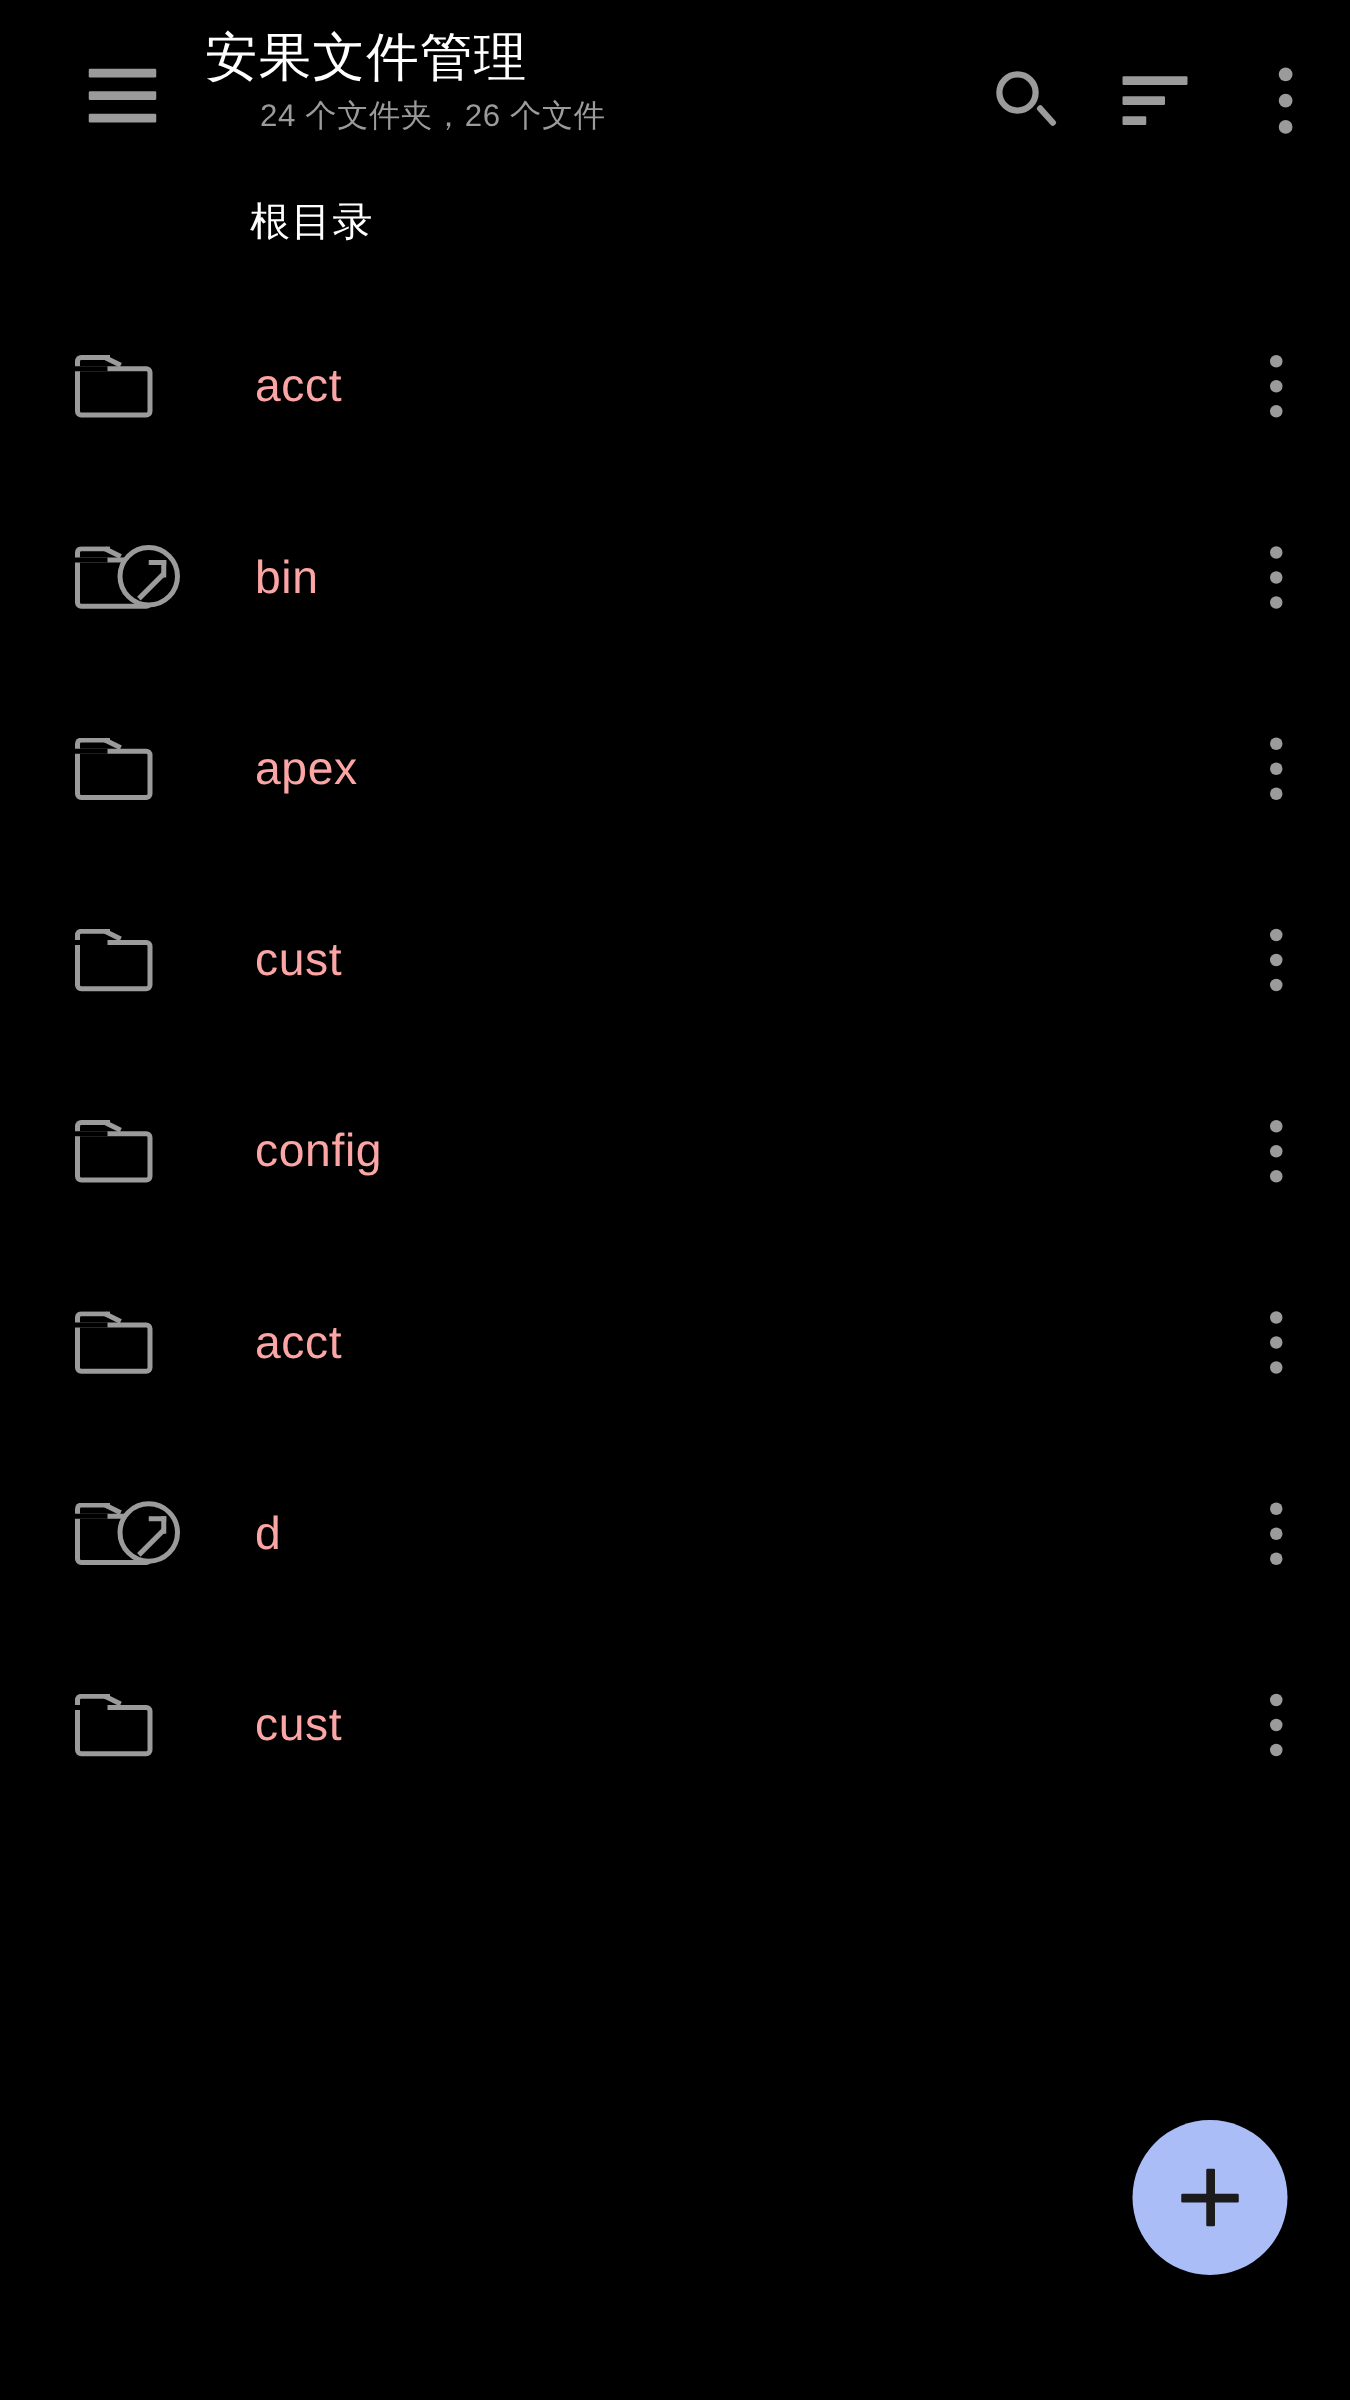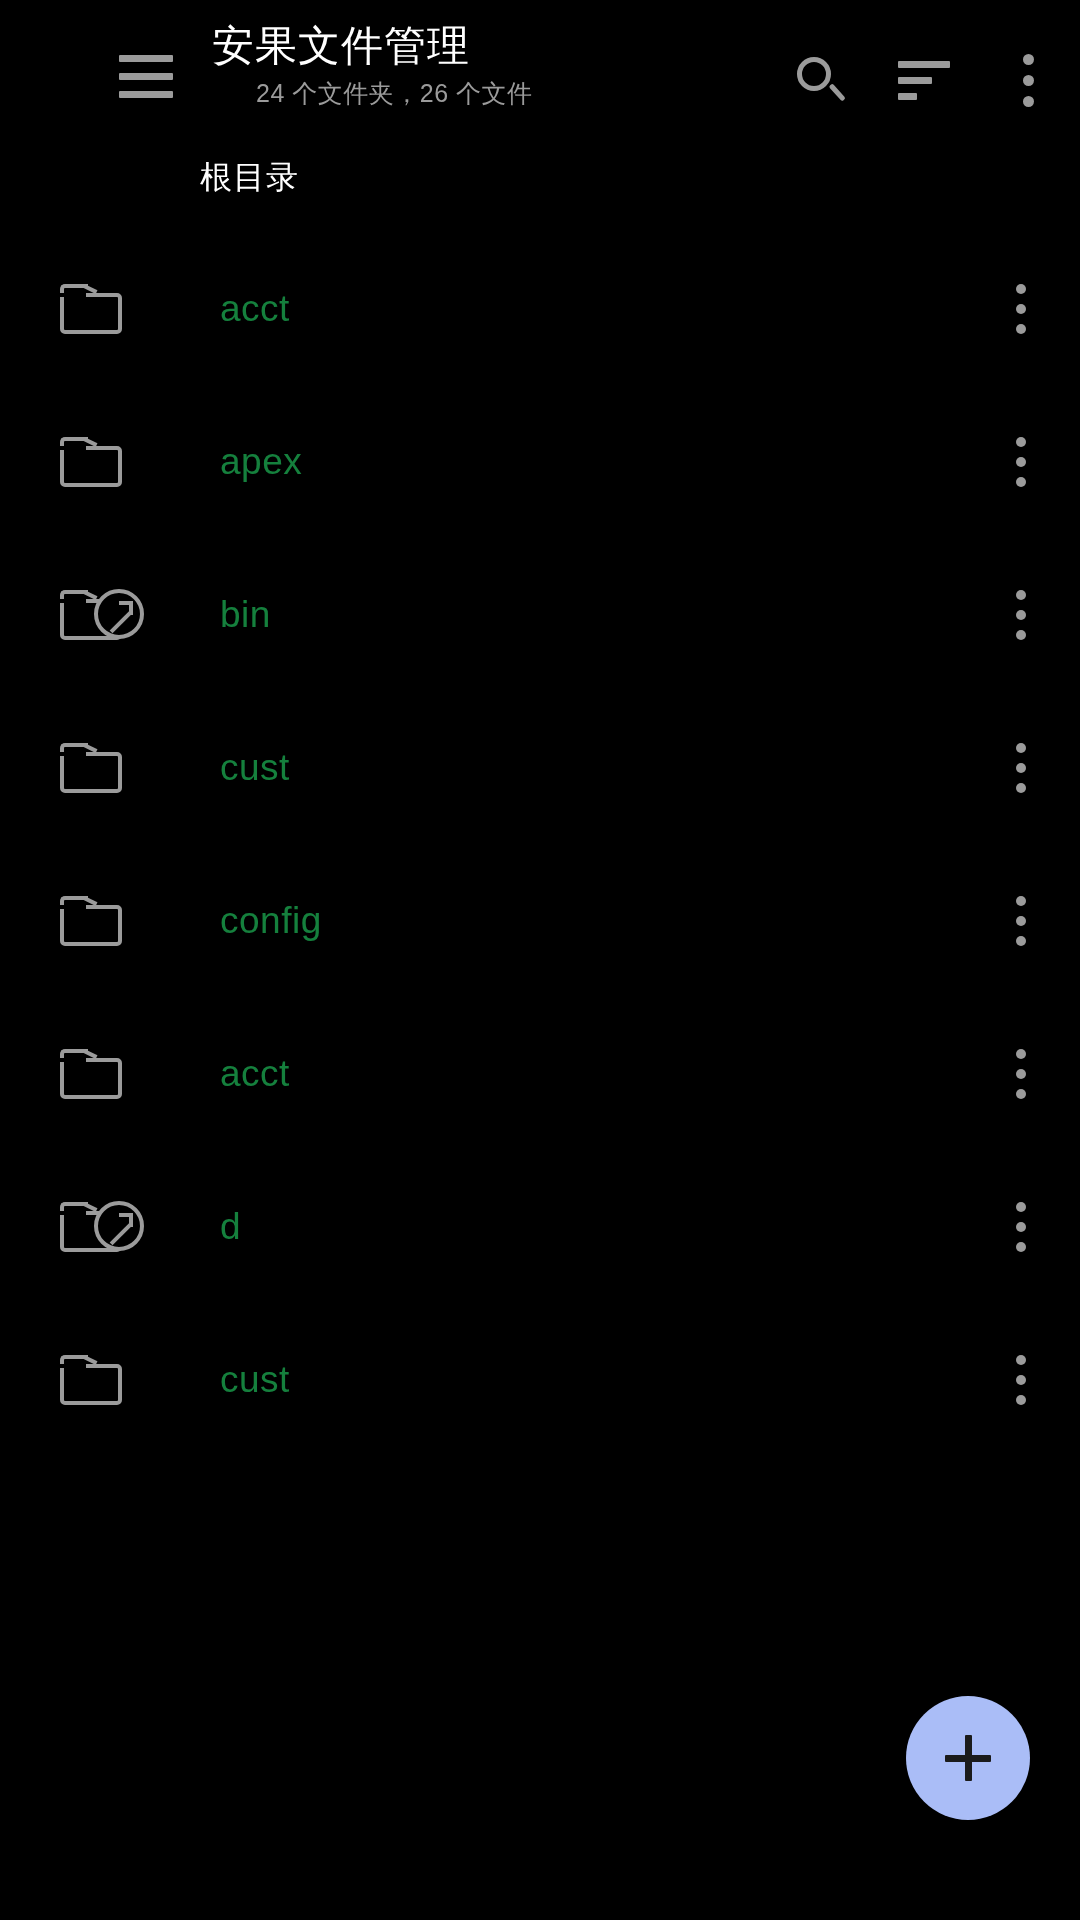--- a/index.html
+++ b/index.html
@@ -7,21 +7,21 @@
     width:1080px; height:1920px;
     background:#000000;
     font-family:"Liberation Sans","DejaVu Sans",sans-serif;
     overflow:hidden;
   }
   #app { position:relative; width:1080px; height:1920px; background:#000; }
 
   
   .toolbar {
     position:relative; height:132px;
-    display:flex; align-items:flex-start; padding-top:18px;padding-left:48px;
+    display:flex; align-items:flex-start; padding-top:18px;
   }
   .menu-btn {
     width:96px; height:96px; margin-left:50px; margin-top:10px;
     display:flex; flex-direction:column; justify-content:center; align-items:center; gap:11px;
     cursor:pointer; flex:none;
   }
   .menu-btn span { display:block; width:54px; height:7px; background:#9b9b9b; border-radius:1px; }
 
   .title-block { margin-left:18px; margin-top:2px; flex:1 1 auto; min-width:0; }
   .app-title {
@@ -108,21 +108,21 @@
   .symlink .arr-line {
     position:absolute; left:9px; top:27px; width:28px; height:4px; background:#9b9b9b;
     transform:rotate(-45deg); transform-origin:center;
   }
   .symlink .arr-head {
     position:absolute; left:21px; top:8px; width:14px; height:14px;
     border-top:4px solid #9b9b9b; border-right:4px solid #9b9b9b;
   }
 
   .row-name {
-    color:#15803d; font-size:37px; letter-spacing:0.5px; margin-left:56px;
+    color:#fca5a5; font-size:37px; letter-spacing:0.5px; margin-left:40px;
     flex:1 1 auto; white-space:nowrap; overflow:hidden;
   }
   .row-more {
     width:110px; flex:none; display:flex; align-items:center; justify-content:center;
     align-self:stretch; cursor:pointer; margin-right:4px;
   }
 
   
   .fab {
     position:absolute; right:50px; bottom:100px;
@@ -203,45 +203,45 @@
     </div>
 
     <div class="row">
       <div class="row-icon">
         <div class="folder">
             <div class="body"></div>
             <div class="tab-top"></div>
             <div class="tab-slope"></div>
             <div class="body-top-left"></div>
           </div>
-      </div>
-      <div class="row-name">apex</div>
-      <div class="row-more">
-        <span class="ico-dots row-dots">
-            <span></span>
-            <span></span>
-            <span></span>
-          </span>
-      </div>
-    </div>
-
-    <div class="row">
-      <div class="row-icon">
-        <div class="folder">
-            <div class="body"></div>
-            <div class="tab-top"></div>
-            <div class="tab-slope"></div>
-            <div class="body-top-left"></div>
-          </div>
         <div class="symlink">
           <div class="arr-line"></div>
             <div class="arr-head"></div>
         </div>
       </div>
       <div class="row-name">bin</div>
+      <div class="row-more">
+        <span class="ico-dots row-dots">
+            <span></span>
+            <span></span>
+            <span></span>
+          </span>
+      </div>
+    </div>
+
+    <div class="row">
+      <div class="row-icon">
+        <div class="folder">
+            <div class="body"></div>
+            <div class="tab-top"></div>
+            <div class="tab-slope"></div>
+            <div class="body-top-left"></div>
+          </div>
+      </div>
+      <div class="row-name">apex</div>
       <div class="row-more">
         <span class="ico-dots row-dots">
             <span></span>
             <span></span>
             <span></span>
           </span>
       </div>
     </div>
 
     <div class="row">

